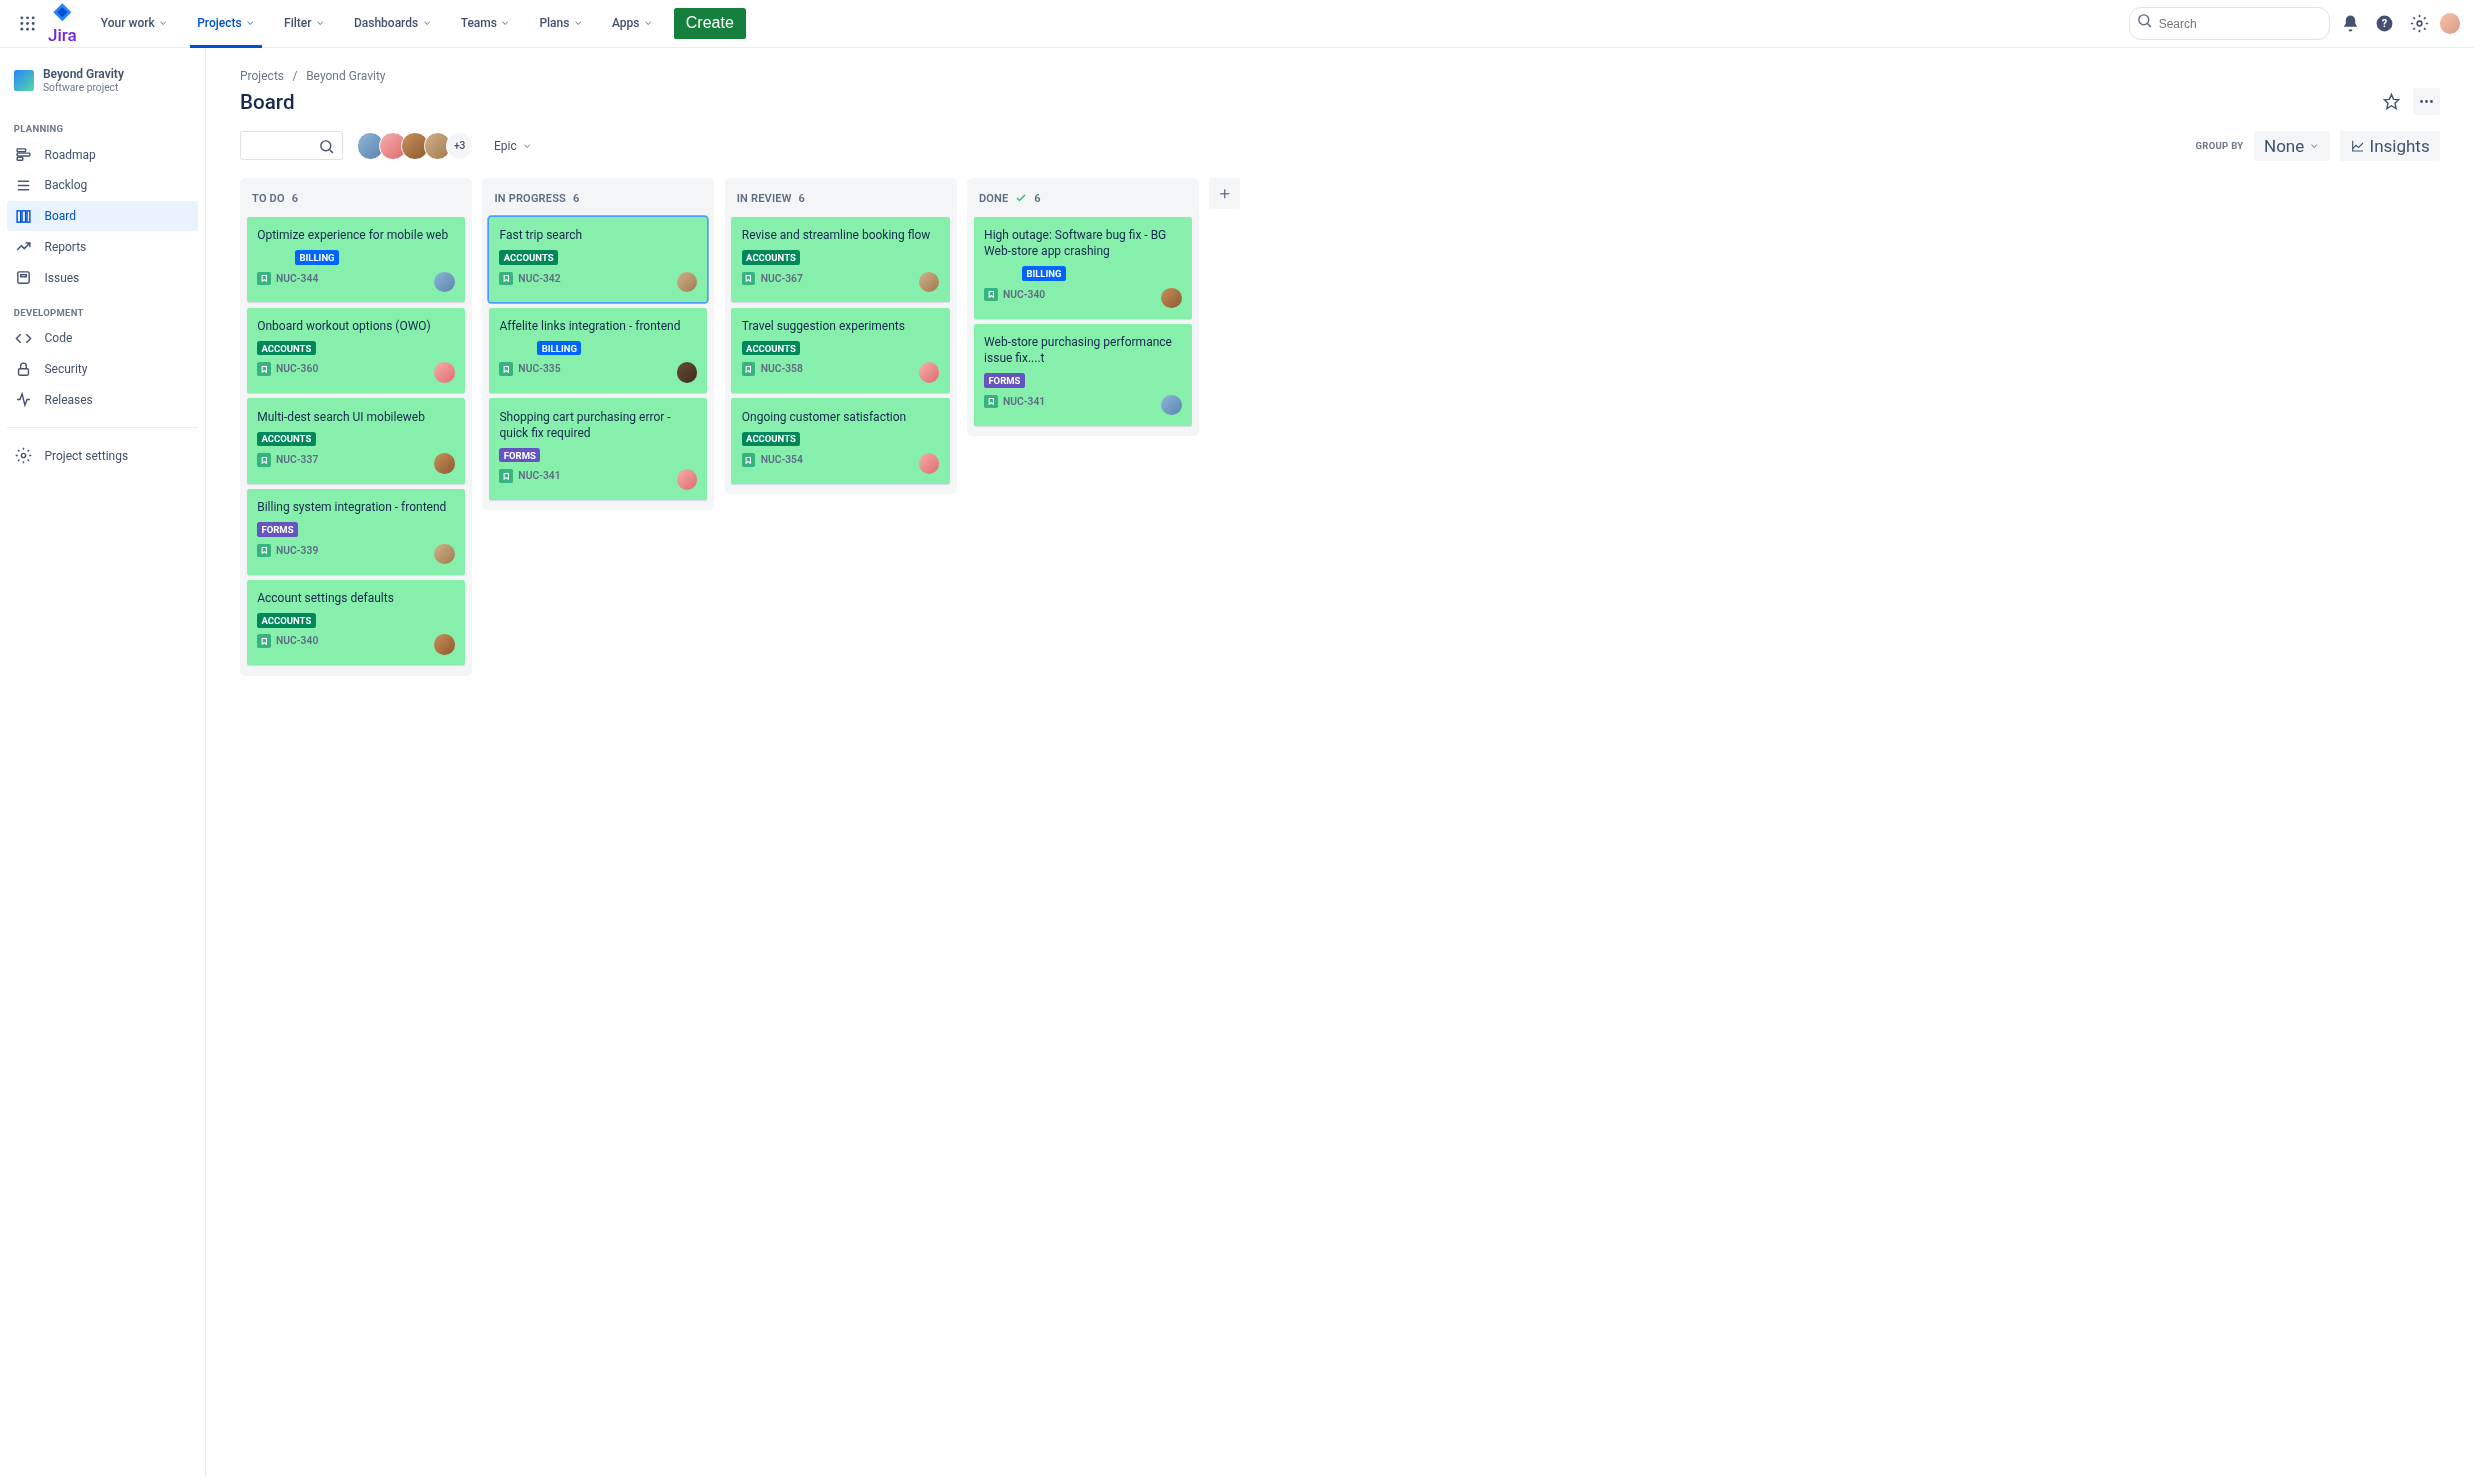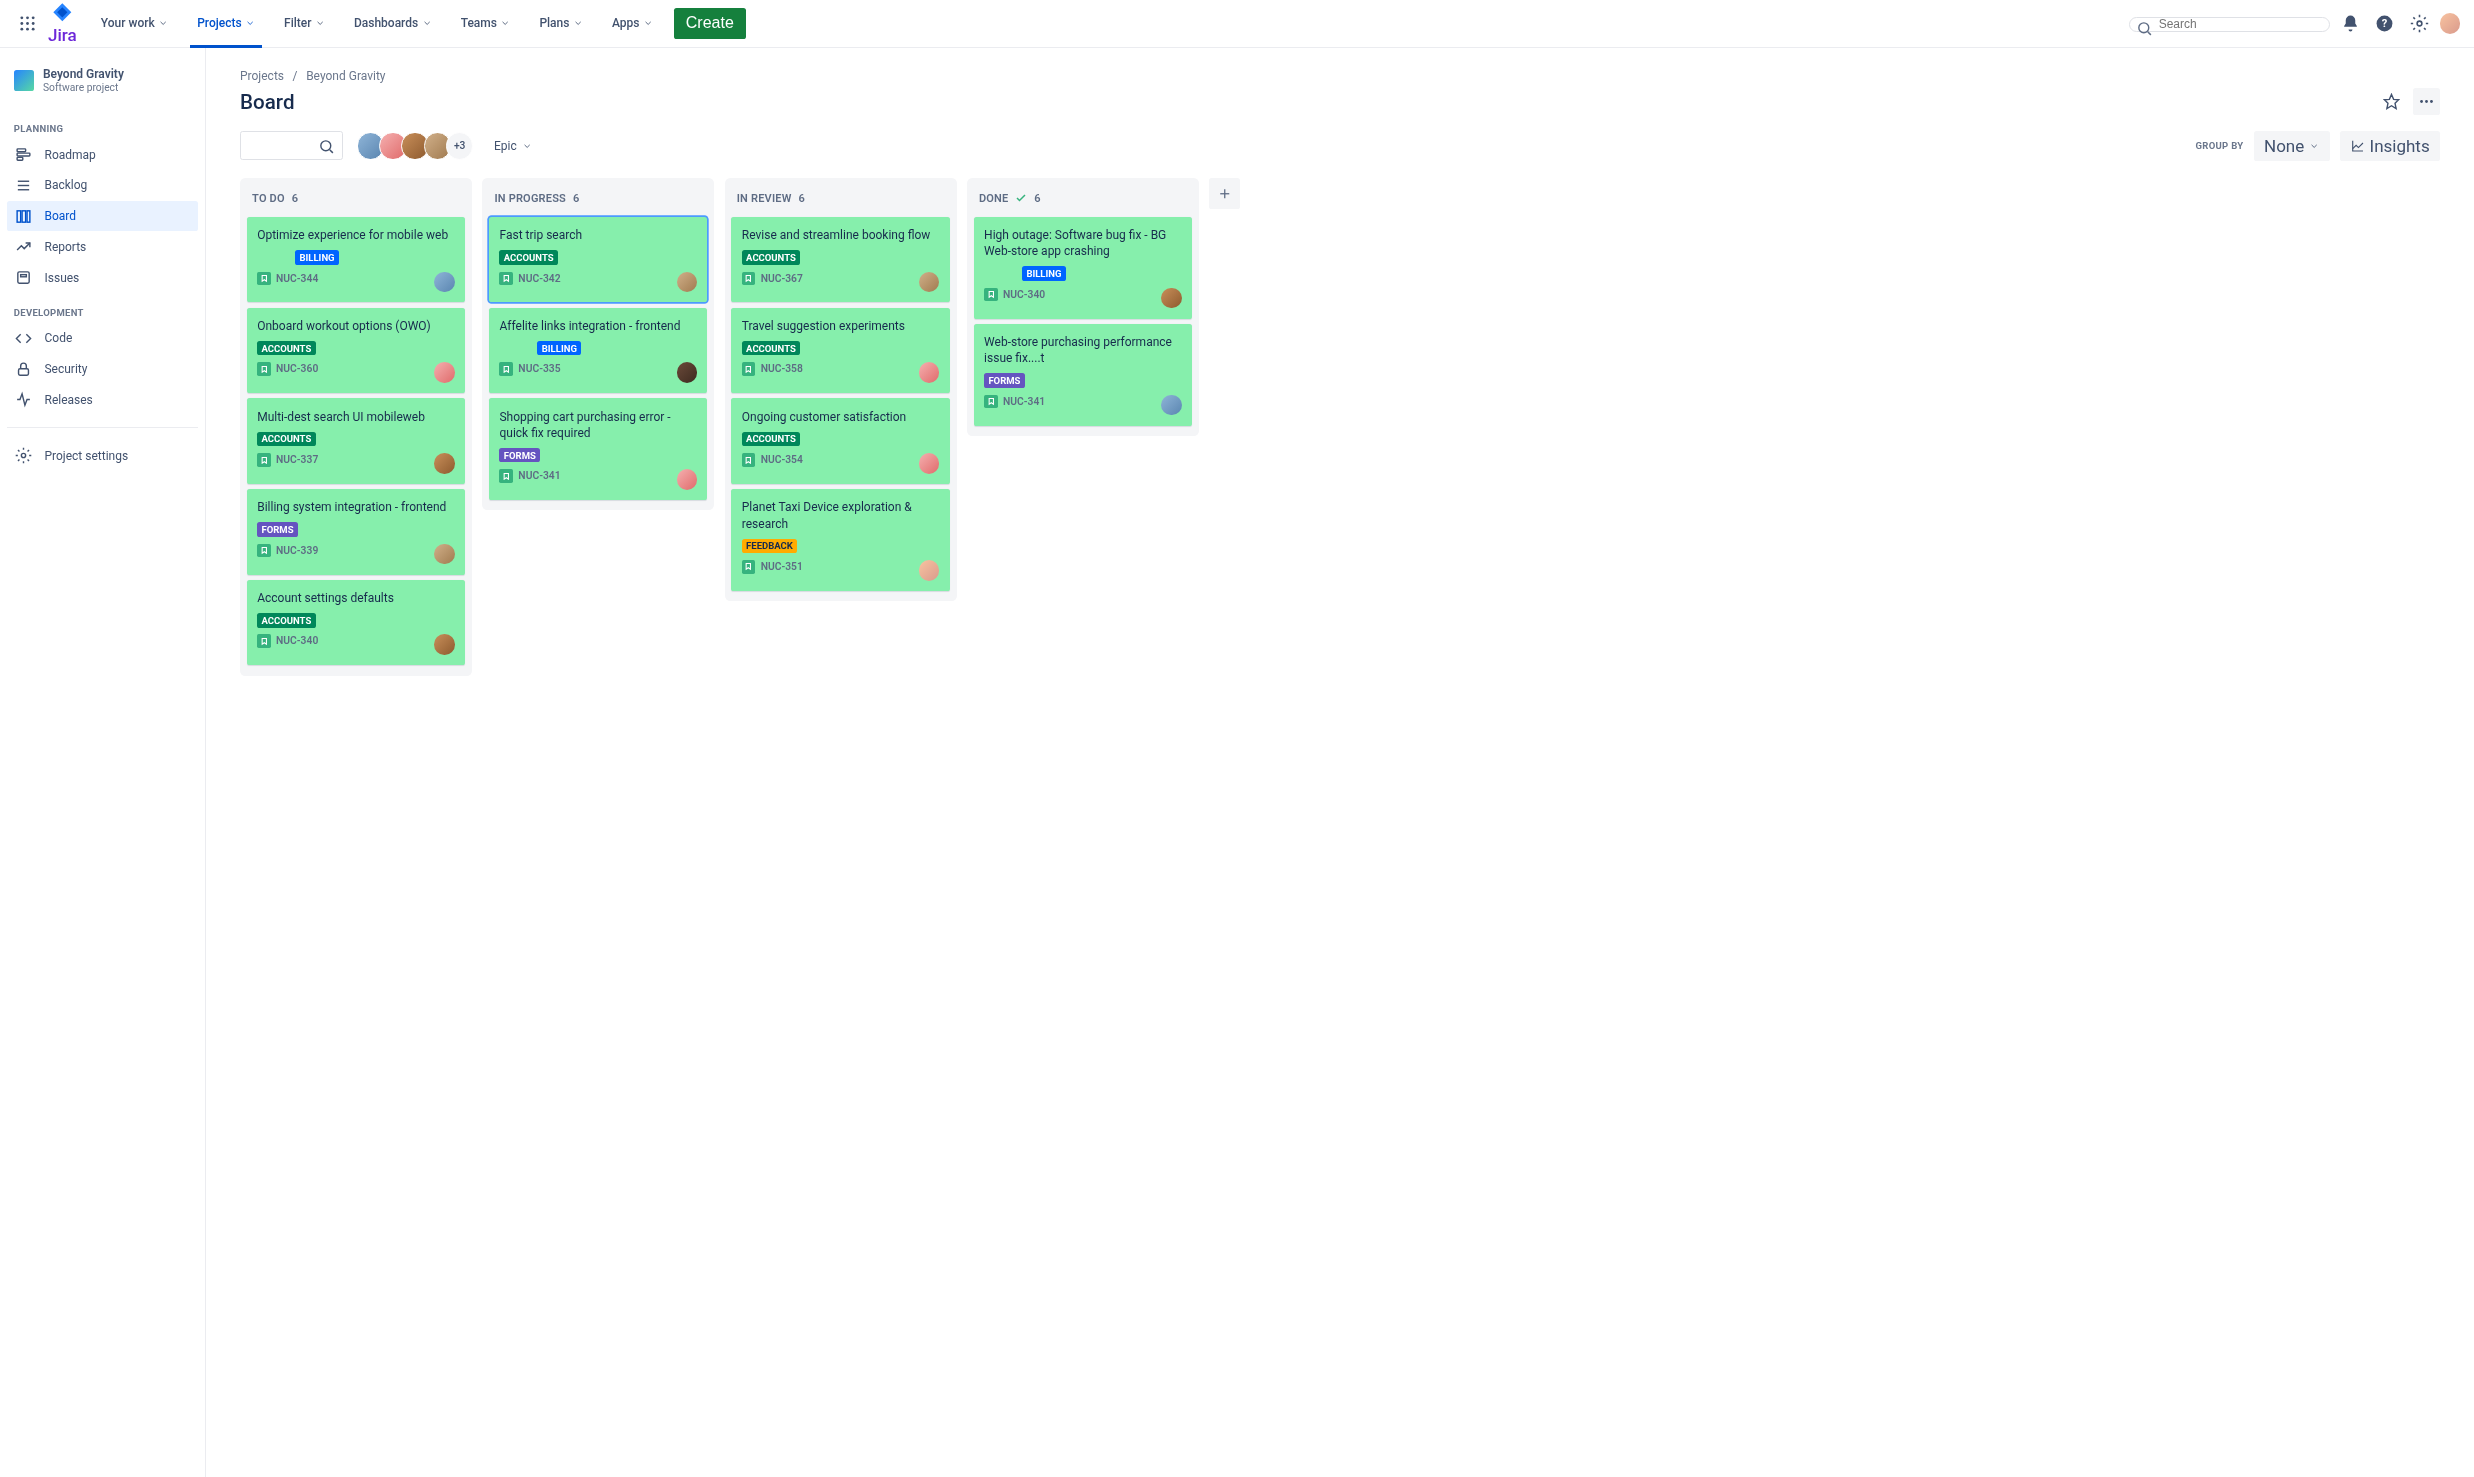--- a/index.html
+++ b/index.html
@@ -12,21 +12,21 @@
 .jira-logo { display: flex; align-items: center; gap: 3.4px; font-size: 17px; font-weight: 500; color: #6d28d9; cursor: pointer; flex-direction: column; }
 .jira-mark { width: 20.6px; height: 20.6px; }
 .nav-items { display: flex; align-items: flex-start; gap: 15px; margin-left: 10.3px; }
 .nav-item { display: flex; align-items: center; gap: 3.4px; padding: 5.2px 6.9px; font-size: 12px; font-weight: 500; color: #42526E; border-radius: 2.6px; cursor: pointer; position: relative; }
 .nav-item.active { color: #0052CC; }
 .nav-item.active::after { content: ""; position: absolute; bottom: -12px; left: 0; right: 0; height: 2.6px; background: #0052CC; }
 .chev { width: 10.3px; height: 10.3px; }
 .create-btn { margin-left: 6.9px; background: #15803d; color: #fff; border: none; padding: 6.9px 12px; font-size: 16px; font-weight: 500; border-radius: 2.6px; cursor: pointer; }
 .topnav .spacer { flex: 1; }
 .search-wrap { position: relative; }
-.search-input { width: 201px; height: 15px; border: 1.7px solid #DFE1E6; border-radius: 12px; padding: 0 10.3px 0 29px; font-size: 12px; color: #5E6C84; }
+.search-input { width: 201px; height: 33px; border: 1.7px solid #DFE1E6; border-radius: 12px; padding: 0 10.3px 0 29px; font-size: 12px; color: #5E6C84; }
 .search-icon { position: absolute; left: 6.9px; top: 5.2px; width: 17px; height: 17px; color: #5E6C84; }
 .topnav .icon-btn { width: 27.5px; height: 27.5px; display: flex; align-items: center; justify-content: center; border-radius: 50%; cursor: pointer; color: #42526E; }
 .avatar-sm { width: 20.6px; height: 20.6px; border-radius: 50%; background: linear-gradient(135deg,#e8a87c,#c38d9e); }
 
 
 .body-wrap { display: flex; height: calc(100vh - 48px); }
 .sidebar { width: 206px; border-right: 0.9px solid #EBECF0; padding: 13.7px 6.9px; display: flex; flex-direction: column; gap: 3.4px; overflow-y: auto; }
 .project-header { display: flex; align-items: center; gap: 8.6px; padding: 5.2px 6.9px 12px; }
 .project-avatar { width: 20.6px; height: 20.6px; border-radius: 2.6px; background: linear-gradient(135deg,#2684FF,#57D9A3); }
 .project-title { font-size: 12px; font-weight: 600; color: #42526E; }
@@ -482,33 +482,20 @@
       <div class="card-footer">
         <span class="issue-icon">
                 <svg width="8.6" height="8.6" viewBox="0 0 24 24" fill="none" stroke="#fff" stroke-width="3">
                   <path d="M6 4v16l6-4 6 4V4z"></path>
                 </svg>
               </span>
         <span class="issue-key">NUC-354</span>
         <span class="av-tiny c1"></span>
       </div>
           </div>
-          <div class="card">
-      <div class="card-title">Planet Taxi Device exploration &amp; research</div>
-      <span class="badge badge-FEEDBACK">FEEDBACK</span>
-      <div class="card-footer">
-        <span class="issue-icon">
-                <svg width="8.6" height="8.6" viewBox="0 0 24 24" fill="none" stroke="#fff" stroke-width="3">
-                  <path d="M6 4v16l6-4 6 4V4z"></path>
-                </svg>
-              </span>
-        <span class="issue-key">NUC-351</span>
-        <span class="av-tiny c0"></span>
-      </div>
-          </div>
         </div>
         <div class="column">
           <div class="col-header">
             <span>DONE</span>
             <svg class="check" width="12" height="12" viewBox="0 0 24 24" fill="none" stroke="currentColor" stroke-width="3">
               <polyline points="20 6 9 17 4 12"></polyline>
             </svg>
             <span>6</span>
           </div>
           <div class="card">

